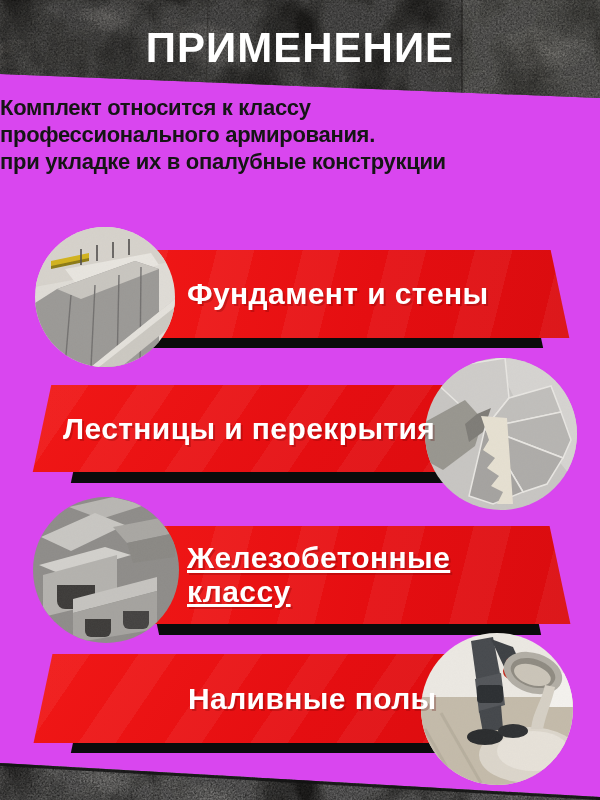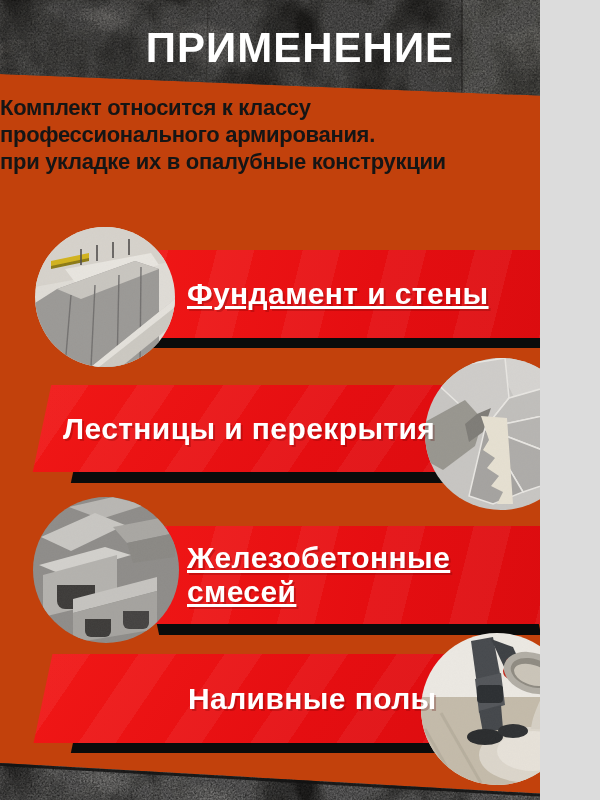--- a/index.html
+++ b/index.html
@@ -1,18 +1,18 @@
 <!DOCTYPE html>
 <html><head>
 <meta charset="utf-8">
 <style>
   html,body{margin:0;padding:0;background:#dcdcdc;}
   .page{
-    position:relative;width:540px;height:800px;overflow:hidden;
-    background:#c2410c;
+    position:relative;width:600px;height:800px;overflow:hidden;
+    background:#d946ef;
     font-family:"Liberation Sans","DejaVu Sans",sans-serif;
   }
   
   .header{
     position:absolute;left:0;top:0;width:600px;height:105px;
     clip-path:polygon(0 0,600px 0,600px 98px,0 74px);
   }
   .header svg,.footer svg{display:block;}
   .page-title{
     position:absolute;left:0;top:26px;width:600px;margin:0;
@@ -42,21 +42,21 @@
   .banner-label{
     position:absolute;z-index:4;display:flex;flex-direction:column;justify-content:center;
     color:#ffffff;font-weight:bold;font-size:30px;line-height:34px;letter-spacing:0.4px;
     text-shadow:2px 2px 0 rgba(90,0,0,0.25);white-space:nowrap;
   }
   .circle{position:absolute;z-index:3;border-radius:50%;overflow:hidden;}
   .circle svg{display:block;}
   
   .s1{left:150px;top:337px;width:392px;height:11px;}
   .b1{left:140px;top:250px;width:420px;height:88px;}
-  .l1{left:187px;top:250px;height:88px;text-decoration:underline;}
+  .l1{left:187px;top:250px;height:88px;}
   .c1{left:35px;top:227px;width:140px;height:140px;}
   
   .s2{left:72px;top:472px;width:385px;height:11px;}
   .b2{left:42px;top:385px;width:500px;height:87px;}
   .l2{left:63px;top:385px;height:87px;align-items:center;}
   .c2{left:425px;top:358px;width:152px;height:152px;}
   
   .s3{left:158px;top:624px;width:382px;height:11px;}
   .b3{left:140px;top:526px;width:420px;height:98px;}
   .l3{left:187px;top:526px;height:98px;text-decoration:underline;}
@@ -165,21 +165,21 @@
         <rect width="152" height="152" filter="url(#grainF)" opacity="0.3"></rect>
       </svg>
     </div>
   </section>
 
   <section>
     <div class="shadow skew-r s3"></div>
     <div class="banner skew-r b3"></div>
     <div class="banner-label l3">
       <span>Железобетонные</span>
-      <span>смесей</span>
+      <span>классу</span>
     </div>
     <div class="circle c3">
       <svg width="146" height="146" viewBox="0 0 146 146">
         <rect width="146" height="146" fill="#8e8c89"></rect>
         <polygon points="36,10 80,0 112,8 68,22" fill="#b9b7b3"></polygon>
         <polygon points="8,40 62,16 92,28 38,54" fill="#c9c7c3"></polygon>
         <polygon points="80,30 132,20 142,36 94,46" fill="#a9a7a3"></polygon>
         <polygon points="94,46 142,36 142,60 100,66" fill="#8a8884"></polygon>
         <polygon points="6,68 72,50 98,58 30,78" fill="#d3d1cd"></polygon>
         <polygon points="10,78 84,58 84,102 10,120" fill="#b4b2ae"></polygon>

